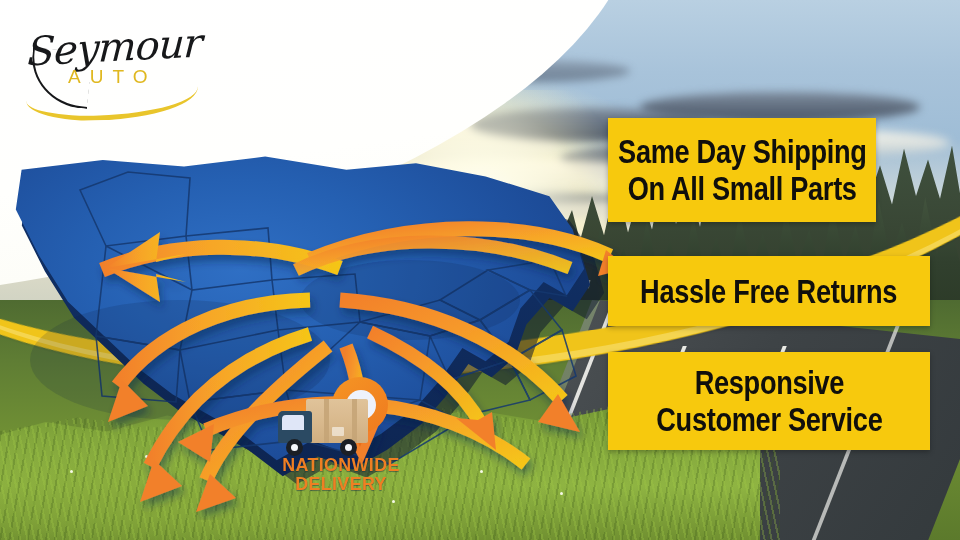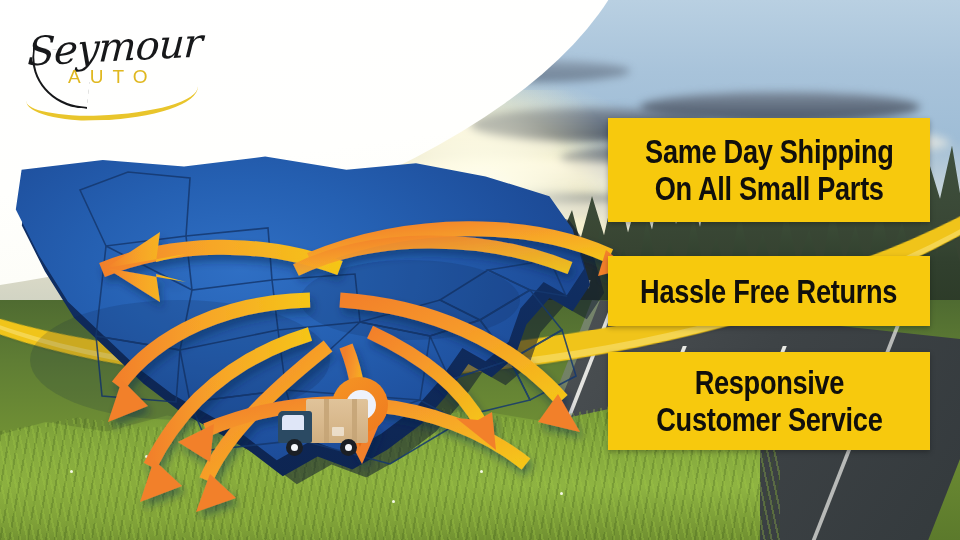--- a/index.html
+++ b/index.html
@@ -262,21 +262,21 @@
   .callout .ln {
     font-family:"Liberation Sans", sans-serif;
     font-weight:700;
     color:#100f0c;
     letter-spacing:-0.4px;
     line-height:1.08;
     transform:scaleX(0.80);
     white-space:nowrap;
     text-align:center;
   }
-  #callout-0 { left:608px; top:118px; width:322px; height:104px; }
+  #callout-0 { left:608px; top:118px; width:268px; height:104px; }
   #callout-0 .ln { font-size:34px; }
   #callout-1 { left:608px; top:256px; width:322px; height:70px;align-items:center; }
   #callout-1 .ln { font-size:34px; }
   #callout-2 { left:608px; top:352px; width:322px; height:98px; }
   #callout-2 .ln { font-size:34px; }
 </style>
 </head>
 <body>
 
 <div id="stage">
@@ -435,20 +435,24 @@
         <div class="truck-cab"></div>
         <div class="truck-win"></div>
         <div class="wheel" style="left:8px;">
             <i></i>
           </div>
         <div class="wheel" style="left:62px;">
             <i></i>
           </div>
       </div>
 
+      <div class="nat-label">
+        <span class="nat-line">NATIONWIDE</span>
+        <span class="nat-line">DELIVERY</span>
+      </div>
     </div>
   </div>
 
   <div class="callout" id="callout-0">
     <span class="ln">Same Day Shipping</span>
     <span class="ln">On All Small Parts</span>
   </div>
 
   <div class="callout" id="callout-1">
     <span class="ln">Hassle Free Returns</span>

